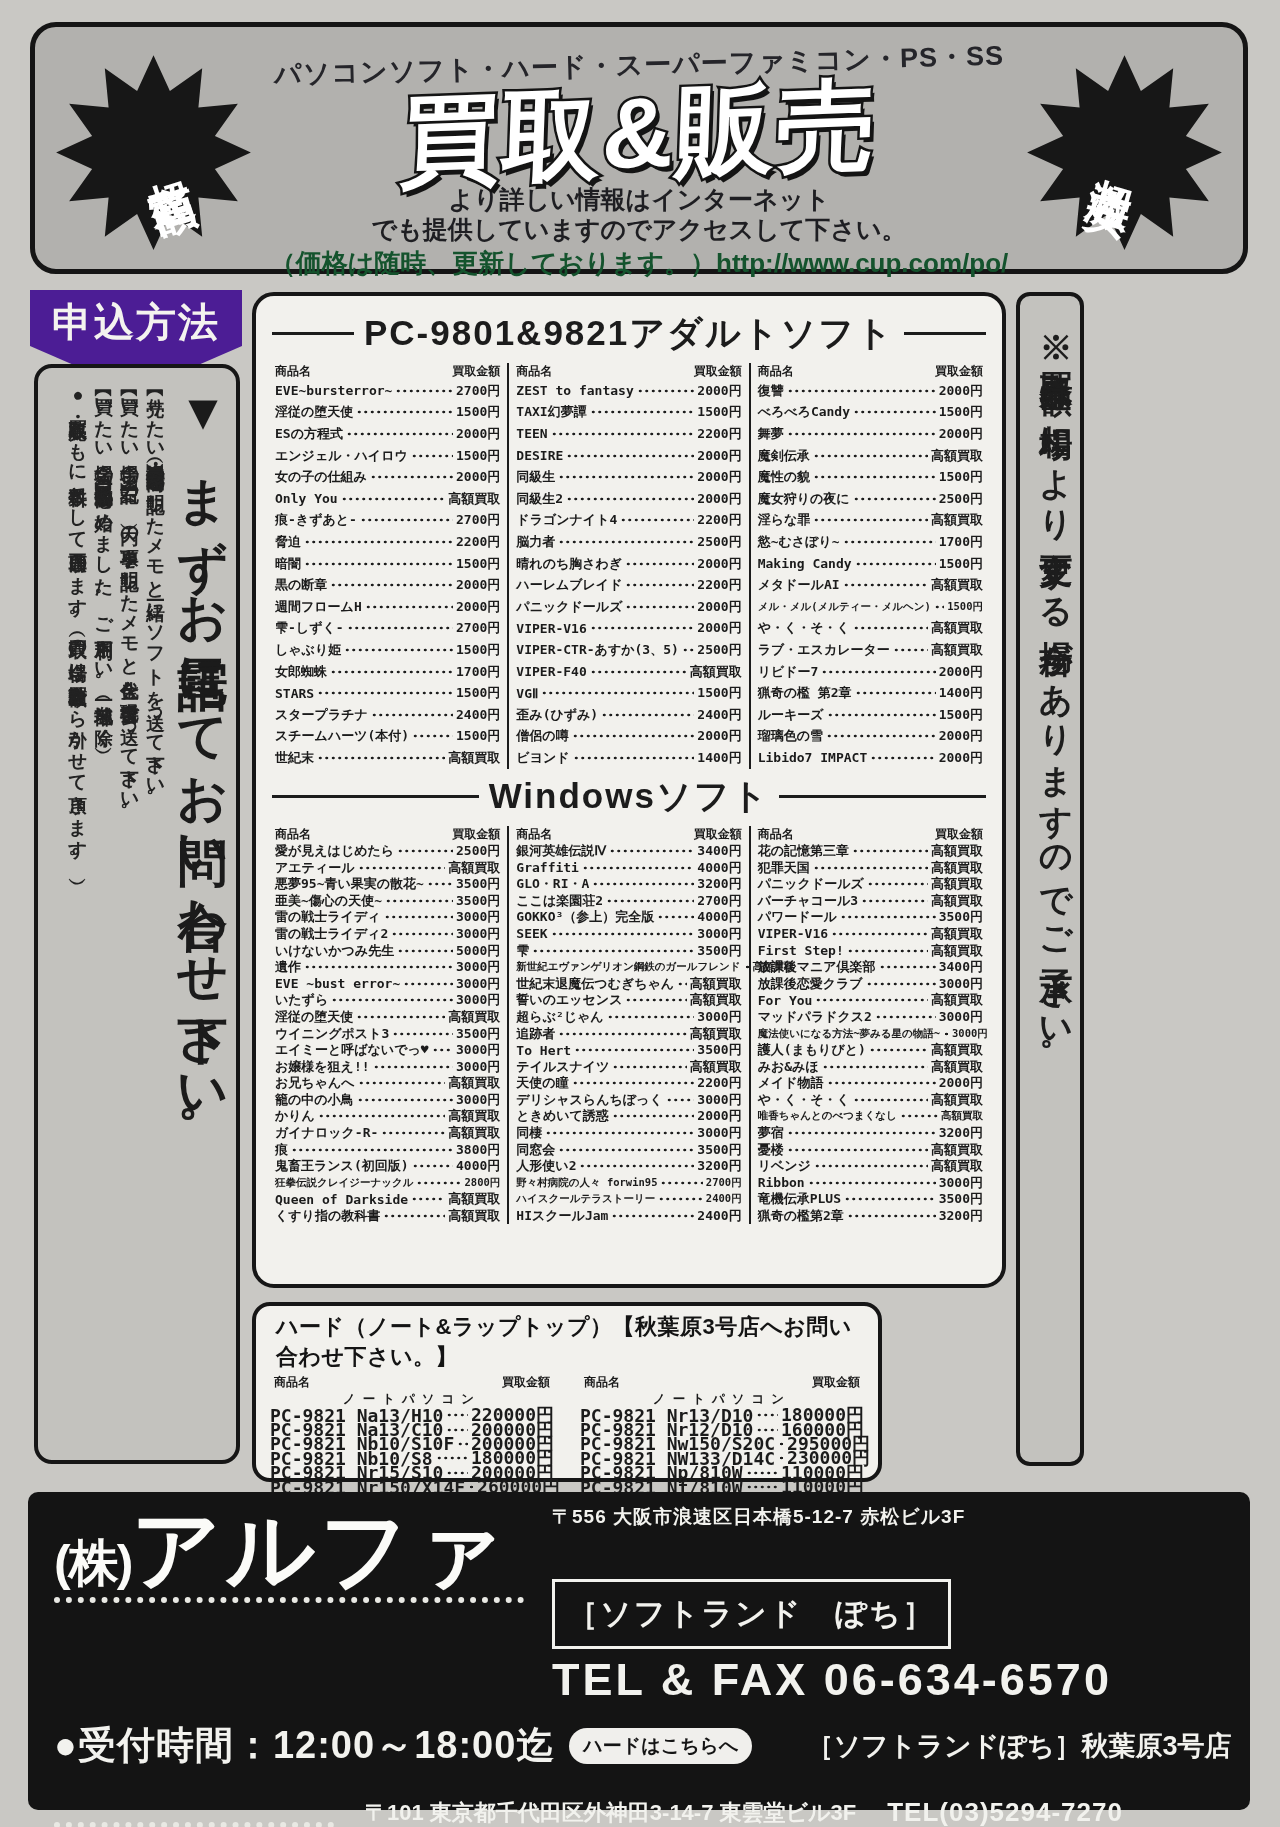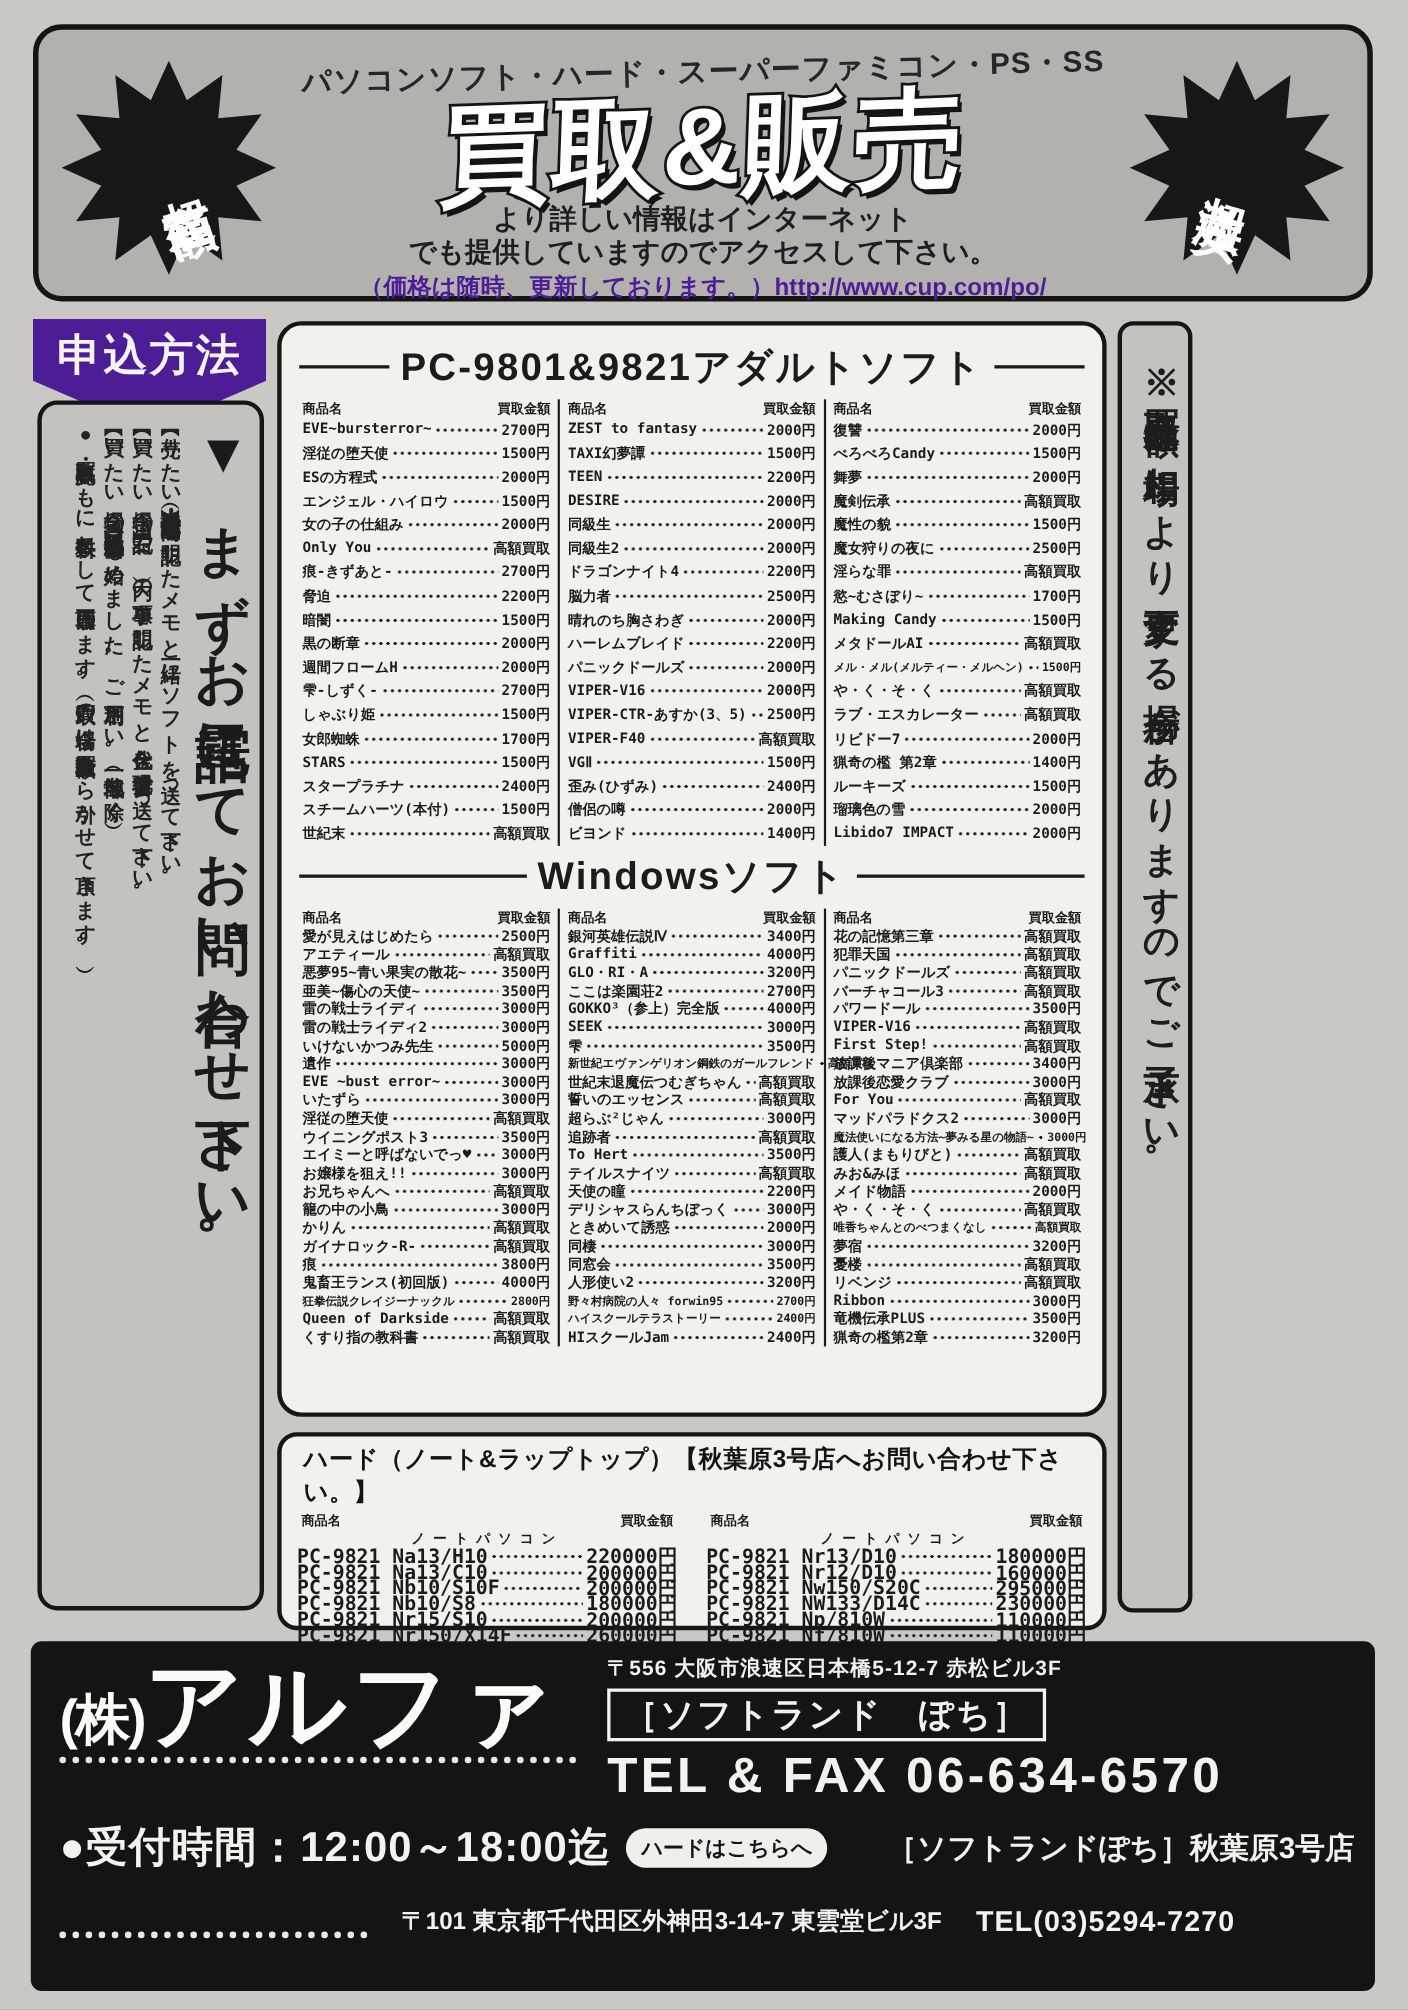--- a/index.html
+++ b/index.html
@@ -9,21 +9,21 @@
 
   
   .header-box { position:absolute; left:30px; top:22px; width:1218px; height:252px;
     background:#b2b1ae; border:5px solid #151515; border-radius:26px; }
   .header-center { position:absolute; left:215px; right:215px; top:0; bottom:0; text-align:center; }
   .hdr-subtitle { margin-top:20px; font-size:27px; font-weight:700; color:#25252a; letter-spacing:1px; transform:rotate(-1.5deg); }
   .hdr-title { margin-top:0; font-size:99px; line-height:1.02; font-weight:900; color:#fff;
     -webkit-text-stroke:5px #141414; paint-order:stroke fill;
     text-shadow:4px 5px 0 #141414; letter-spacing:2px; transform:rotate(-2deg) skewX(-4deg); }
   .hdr-info { font-size:25px; font-weight:700; color:#1e1e22; line-height:1.2; }
-  .hdr-url { font-size:22px; font-weight:700; color:#4c1d95; margin-top:2px; }
+  .hdr-url { font-size:26px; font-weight:700; color:#14532d; margin-top:2px; }
   .starburst { position:absolute; width:205px; height:215px; top:18px; }
   .starburst svg { width:100%; height:100%; }
   .sb-left { left:16px; }
   .sb-right { right:16px; }
   .sb-text { position:absolute; left:50%; top:50%; writing-mode:vertical-rl; text-orientation:upright;
     color:#fff; font-size:45px; font-weight:900; letter-spacing:4px; }
   .sb-left .sb-text { transform:translate(-50%,-50%) rotate(-18deg); }
   .sb-right .sb-text { transform:translate(-50%,-50%) rotate(16deg); }
 
   
@@ -56,41 +56,41 @@
     font-family:"DejaVu Sans Mono", monospace; font-size:13px; font-weight:600; }
   .pc98 .row { height:21.6px; }
   .win .row { height:16.6px; }
   .row.tight { font-size:10.5px; }
   .dots { flex:1; min-width:6px; height:8px; margin:0 3px;
     background-image:radial-gradient(circle, #1d1d1d 1.4px, rgba(0,0,0,0) 1.55px);
     background-size:6.5px 8px; background-repeat:repeat-x; background-position:left center; }
   .pr { font-weight:700; }
 
   
-  .hw-box { position:absolute; left:252px; top:1302px; width:754px; height:180px;
+  .hw-box { position:absolute; left:252px; top:1302px; width:630px; height:180px;
     background:#f2f1ed; border:4px solid #161616; border-radius:18px; padding:6px 14px 4px; }
   .hw-title { font-size:22px; font-weight:900; color:#141414; letter-spacing:0.5px; padding-left:6px; }
   .hw-cols { display:flex; gap:26px; margin-top:2px; }
   .hwcol { flex:1; min-width:0; }
   .hw-sub { text-align:center; font-size:12.5px; font-weight:700; letter-spacing:7px; color:#1b1b1b; }
   .hwcol .colhead { padding:0 4px; }
   .hwcol .row { height:14.4px; font-size:18px; }
 
   
   .footer { position:absolute; left:28px; top:1492px; width:1222px; height:318px;
     background:#141414; border-radius:10px; color:#f2f2ee; padding:12px 26px 10px; }
   .f-row1 { display:flex; }
   .f-logo-col { width:470px; }
   .f-logo { display:flex; align-items:baseline; color:#fbfbf8; }
   .f-mark { font-size:50px; font-weight:900; letter-spacing:-2px; }
   .f-company { font-size:88px; font-weight:900; letter-spacing:4px; line-height:1.05; }
   .dotline { border-top:6px dotted #e9e9e4; height:0; }
   .f-right-col { flex:1; padding-left:28px; display:flex; flex-direction:column; gap:5px; }
   .f-addr1 { font-size:19px; font-weight:700; letter-spacing:1px; }
-  .f-shop1 { align-self:flex-start; font-size:31px; font-weight:800; border:3px solid #f2f2ee; padding:0 12px; letter-spacing:2px; }
+  .f-shop1 { align-self:flex-start; font-size:31px; font-weight:800; border:3px solid #f2f2ee; padding:11px 12px; letter-spacing:2px;margin-top:44px; }
   .f-tel1 { font-size:45px; font-weight:800; letter-spacing:3px; }
   .f-row2 { display:flex; align-items:center; gap:14px; margin-top:14px; }
   .f-hours { font-size:38px; font-weight:900; letter-spacing:1px; white-space:nowrap; }
   .f-badge { background:#f0efec; color:#141414; font-size:19px; font-weight:800; border-radius:18px;
     padding:5px 14px; white-space:nowrap; position:relative; }
   .f-shop2 { font-size:27px; font-weight:800; white-space:nowrap;margin-left:40px; }
   .f-row3 { display:flex; align-items:flex-end; gap:31px; margin-top:26px; }
   .f-dots3 { width:280px; }
   .f-addr2 { font-size:22px; font-weight:700; }
   .f-tel2 { font-size:26px; font-weight:800; letter-spacing:1px; }

